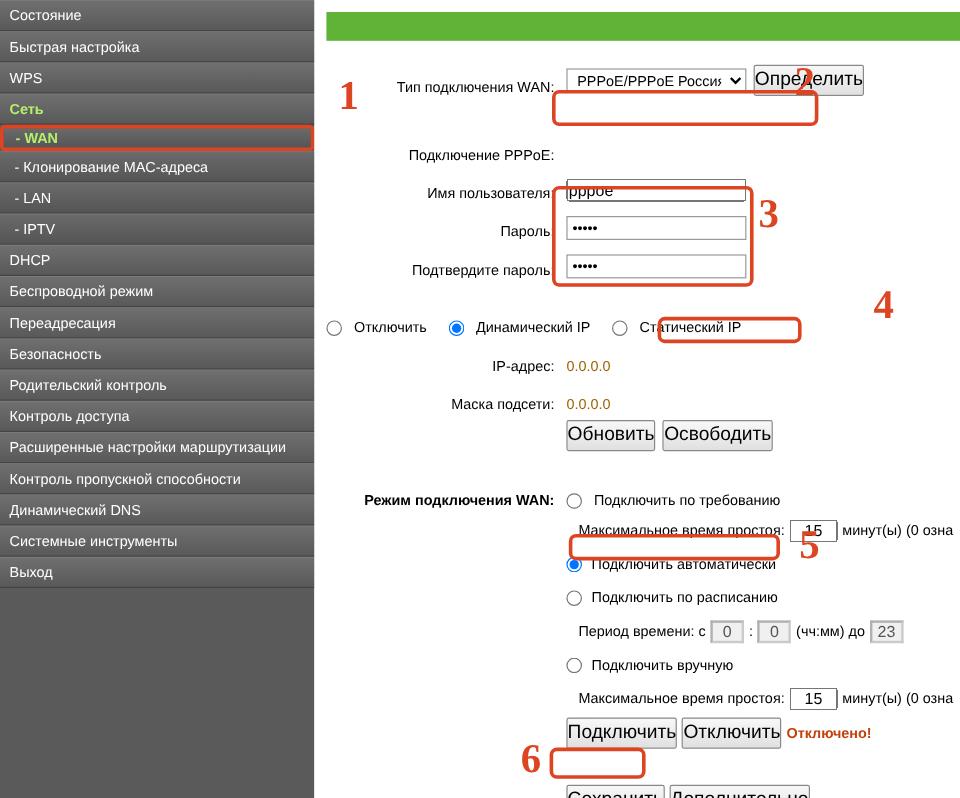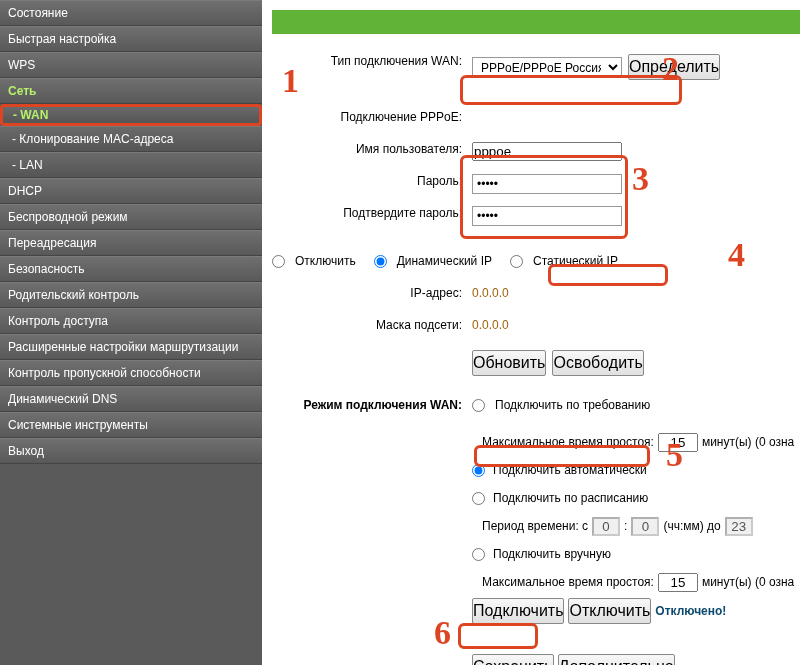--- a/index.html
+++ b/index.html
@@ -5,49 +5,50 @@
 *{box-sizing:border-box;margin:0;padding:0}
 body{font-family:Arial,sans-serif;font-size:12px;background:#fff;width:800px;height:665px;overflow:hidden;position:relative}
 .layout{display:flex;height:100%}
 .sidebar{width:262px;background:#5a5a5a;flex-shrink:0}
 .nav-item{display:block;padding:5px 8px;color:#fff;background:linear-gradient(#6f6f6f,#595959);border-bottom:1px solid #444;border-top:1px solid #7a7a7a;cursor:pointer;font-size:12px;text-decoration:none}
 .nav-item.active,.nav-item.highlight{color:#b5f06a;font-weight:bold}
 .nav-item.sub{padding-left:12px;background:linear-gradient(#6a6a6a,#555)}
 .nav-item.wan{border:3px solid #d42;border-radius:4px;padding:1px 10px}
 .content{flex:1;background:#fff;padding-left:10px;position:relative;overflow:hidden}
 .greenbar{height:24px;background:#5fb336;margin:10px 0 20px 0}
-.form-row{display:flex;align-items:flex-start;margin-bottom:6px;min-height:26px}
+.form-row{display:flex;align-items:flex-end;margin-bottom:6px;min-height:26px}
 .lbl{width:200px;text-align:right;padding-right:10px;font-size:12px;color:#000}
 .ctrl{display:flex;align-items:center;gap:6px;flex-wrap:wrap}
 select,input[type=text],input[type=password]{font-size:12px;padding:2px 4px;border:1px solid #999;background:#fff;height:20px}
 select{width:150px}
 input.txt{width:150px}
 .btn{background:linear-gradient(#f8f8f8,#e0e0e0);border:1px solid #888;padding:3px 0;font-size:16px;cursor:pointer;border-radius:2px}
 .radio{margin-right:4px;vertical-align:middle}
 .radiolbl{margin-right:12px;font-size:12px}
 .static{font-size:12px;color:#a16207}
 .small-in{width:40px;text-align:center}
 .t-in{width:28px;text-align:center;background:#f0f0f0}
 .annot{position:absolute;color:#d42;font-family:"Comic Sans MS",cursive;font-size:34px;font-weight:bold;pointer-events:none;z-index:50}
 .box{border:3px solid #d42;border-radius:6px;position:absolute;pointer-events:none;z-index:40}
-.status-red{color:#0c4a6e;font-weight:bold;font-size:12px}
+.status-red{color:#c2410c;font-weight:bold;font-size:12px}
 .subrow{display:flex;align-items:center;margin-left:210px;margin-bottom:4px;min-height:24px;font-size:12px;gap:4px;flex-wrap:nowrap;white-space:nowrap}
 </style>
 </head>
 <body>
 
 <div class="layout">
   <div class="sidebar" id="sidebar">
       <div class="nav-item">Состояние</div>
       <div class="nav-item">Быстрая настройка</div>
       <div class="nav-item">WPS</div>
       <div class="nav-item highlight">Сеть</div>
       <div class="nav-item sub highlight wan">- WAN</div>
       <div class="nav-item sub">- Клонирование MAC-адреса</div>
       <div class="nav-item sub">- LAN</div>
+      <div class="nav-item sub">- IPTV</div>
       <div class="nav-item">DHCP</div>
       <div class="nav-item">Беспроводной режим</div>
       <div class="nav-item">Переадресация</div>
       <div class="nav-item">Безопасность</div>
       <div class="nav-item">Родительский контроль</div>
       <div class="nav-item">Контроль доступа</div>
       <div class="nav-item">Расширенные настройки маршрутизации</div>
       <div class="nav-item">Контроль пропускной способности</div>
       <div class="nav-item">Динамический DNS</div>
       <div class="nav-item">Системные инструменты</div>

